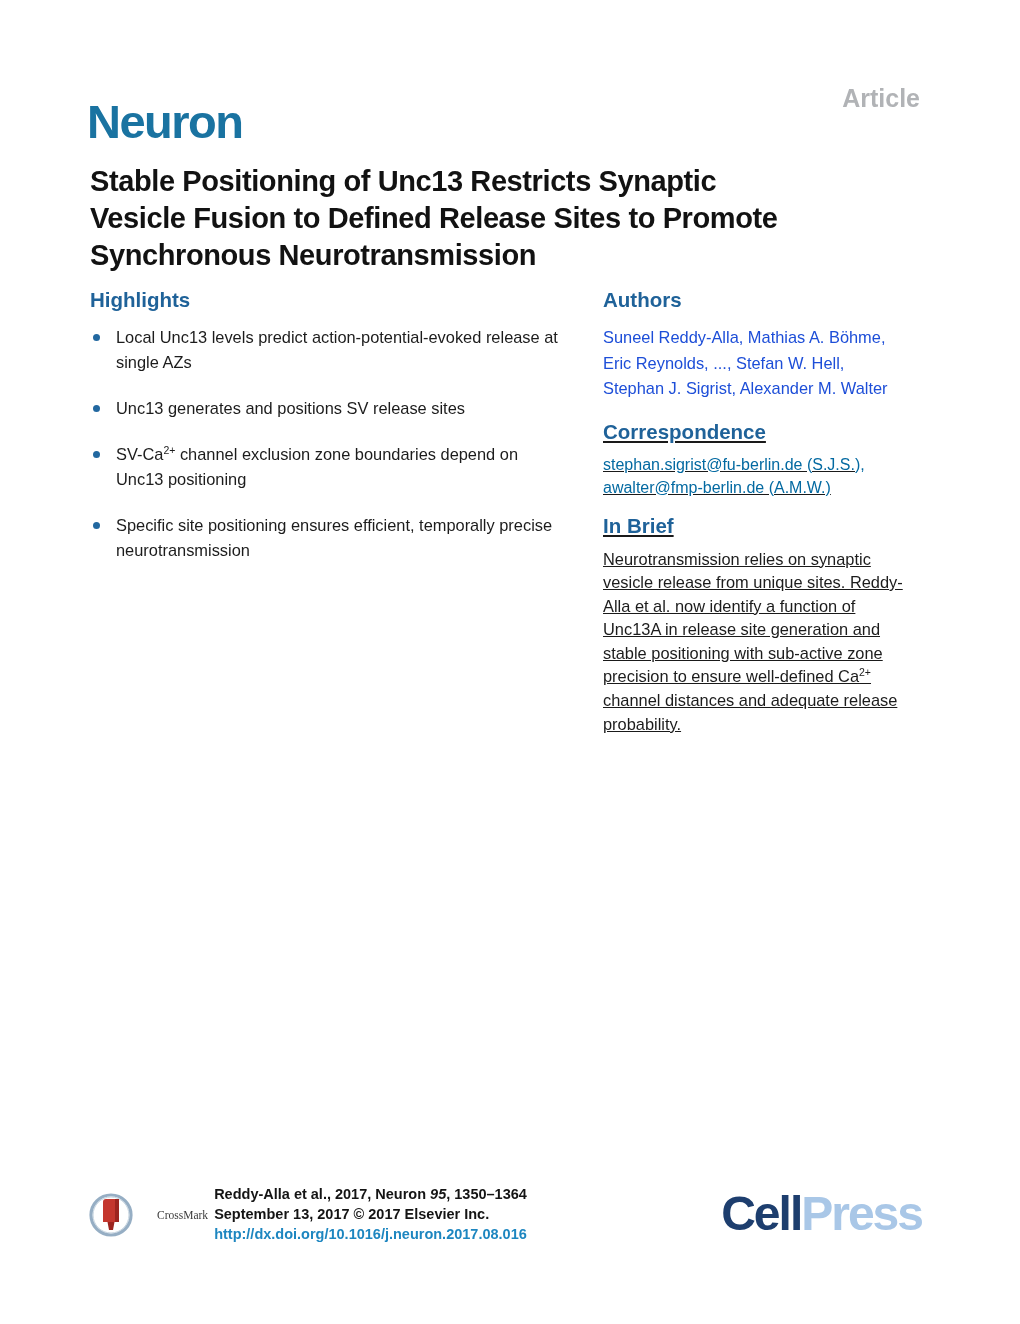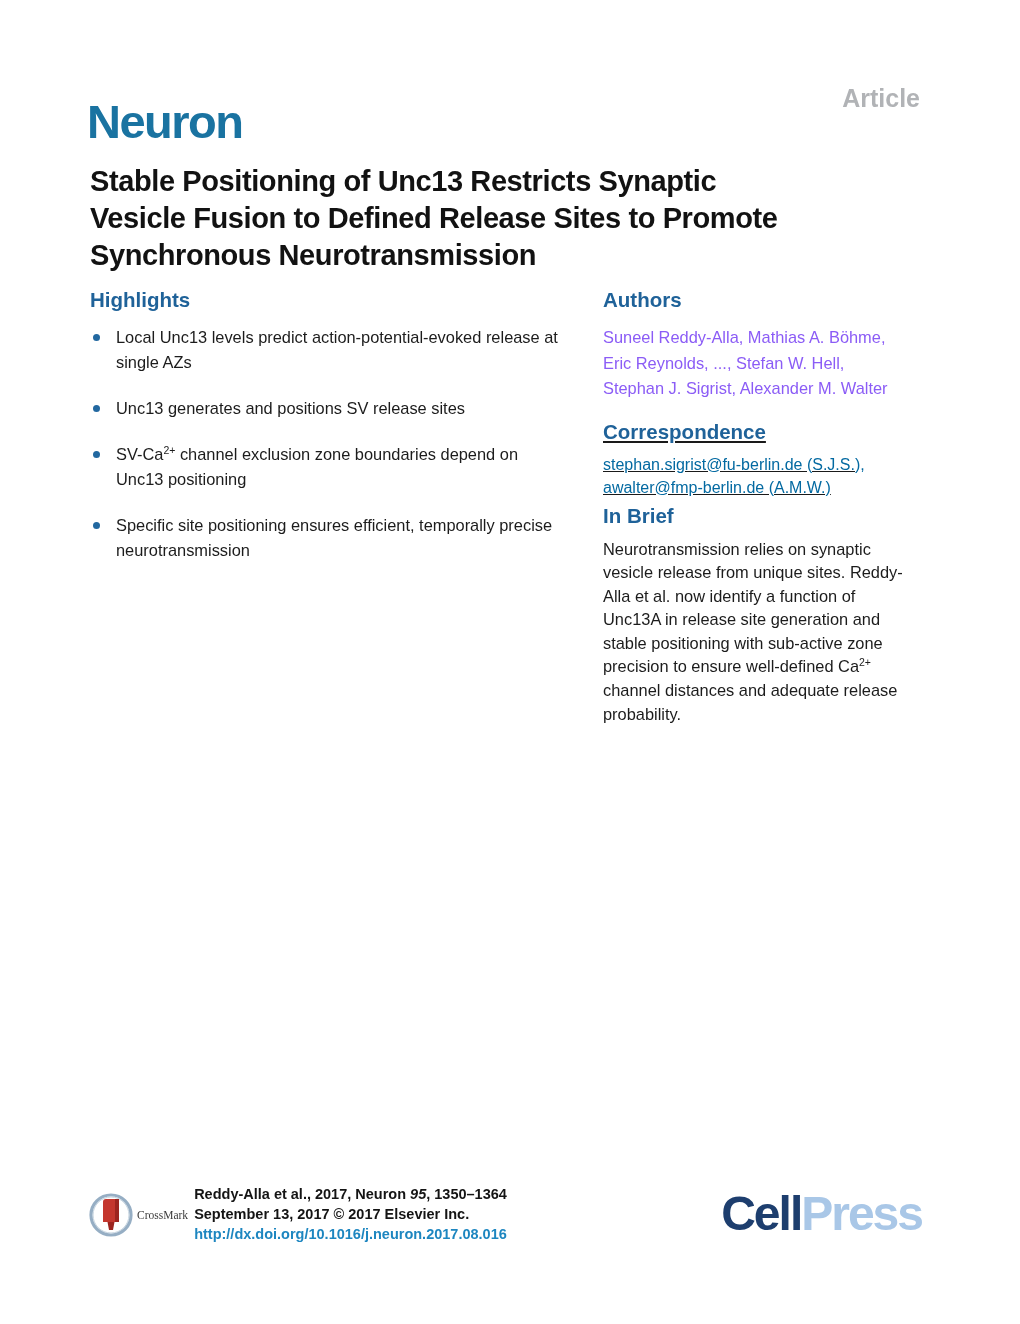--- a/index.html
+++ b/index.html
@@ -21,32 +21,32 @@
 
   h2.sec{margin:0 0 13px 0;font-size:20.5px;font-weight:700;color:#1f6299;line-height:24px;}
 
   .bullet-item{position:relative;padding-left:26px;margin-bottom:21px;
                font-size:16.4px;line-height:25px;color:#1c1c1c;}
   .dot{position:absolute;left:3px;top:9px;width:7px;height:7px;border-radius:50%;background:#2268a0;}
   .bline{white-space:nowrap;}
 
   sup.s{font-size:10.5px;line-height:0;position:relative;top:-6.5px;vertical-align:baseline;}
 
-  .text-line{font-size:16.4px;line-height:25.5px;white-space:nowrap;color:#8b5cf6;}
+  .text-line{font-size:16.4px;line-height:25.5px;white-space:nowrap;color:#1d4ed8;}
   .email-line{font-size:16px;line-height:23px;white-space:nowrap;color:#0369a1;}
   .sec-corr{margin-top:18px;text-decoration:underline;}
   .sec-corr h2.sec{margin-bottom:9px;}
-  .sec-brief{margin-top:5px;}
+  .sec-brief{margin-top:15px;text-decoration:underline;}
   .sec-brief h2.sec{margin-bottom:10px;}
   .brief-line{font-size:16.4px;line-height:23.6px;white-space:nowrap;color:#1c1c1c;}
 
   .footer{position:absolute;top:1184px;left:88px;width:834px;display:flex;
           justify-content:space-between;align-items:flex-start;}
   .footer-left{display:flex;align-items:flex-start;}
-  .crossmark{display:flex;align-items:center;margin-top:8px;cursor:pointer;}
+  .crossmark{display:flex;align-items:center;margin-top:8px;cursor:pointer;gap:20px;}
   .cm-text{font-family:"Liberation Serif",serif;font-size:11.5px;color:#3c3c3c;margin-left:3px;}
   .citation{margin-left:6px;font-size:14.5px;font-weight:700;line-height:20px;color:#141414;}
   .cit-line{white-space:nowrap;}
   .ital{font-style:italic;}
   .doi{color:#1d86c0;}
 
   .cellpress{font-size:48px;font-weight:700;letter-spacing:-2px;line-height:52px;margin-top:4px;}
   .cell{color:#1d3e6e;}
   .press{color:#a9c7e7;}
 </style>

